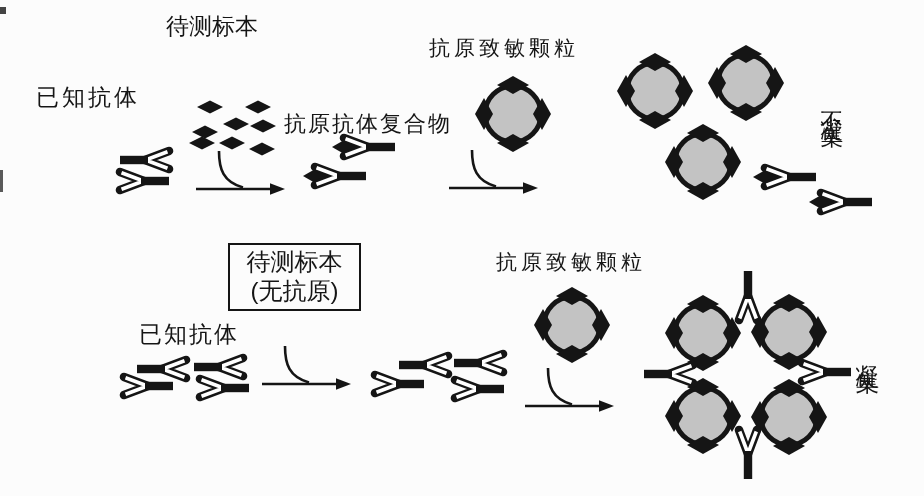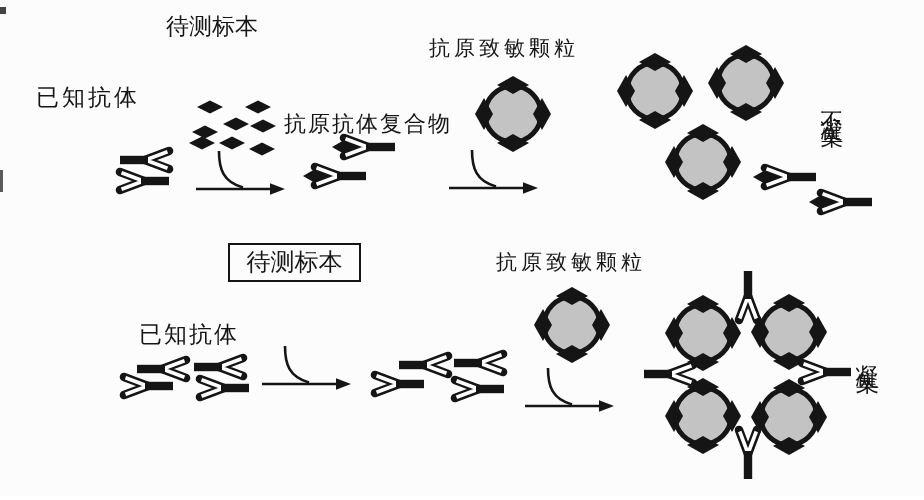--- a/index.html
+++ b/index.html
@@ -146,20 +146,21 @@
   <div class="lbl" style="left:36px;top:84px;font-size:23px;letter-spacing:3px;">已知抗体</div>
 
   <div class="lbl" style="left:284px;top:104px;font-size:22px;letter-spacing:2px;margin-top:7px;">抗原抗体复合物</div>
 
   <div class="lbl" style="left:429px;top:36px;font-size:21px;letter-spacing:4px;">抗原致敏颗粒</div>
 
   <div class="lbl vertical" style="left:818px;top:93px;font-size:23px;letter-spacing:7px;">不凝集</div>
 
   <div class="sample-box" style="left:228px;top:243px;width:129px;padding:2px 0 4px;font-size:24px;line-height:29px;">
     <div>待测标本</div>
+    <div>(无抗原)</div>
   </div>
 
   <div class="lbl" style="left:139px;top:321px;font-size:23px;letter-spacing:2px;">已知抗体</div>
 
   <div class="lbl" style="left:496px;top:250px;font-size:21px;letter-spacing:4px;">抗原致敏颗粒</div>
 
   <div class="lbl vertical" style="left:853px;top:345px;font-size:24px;letter-spacing:7px;">凝集</div>
 
 </div>
 

